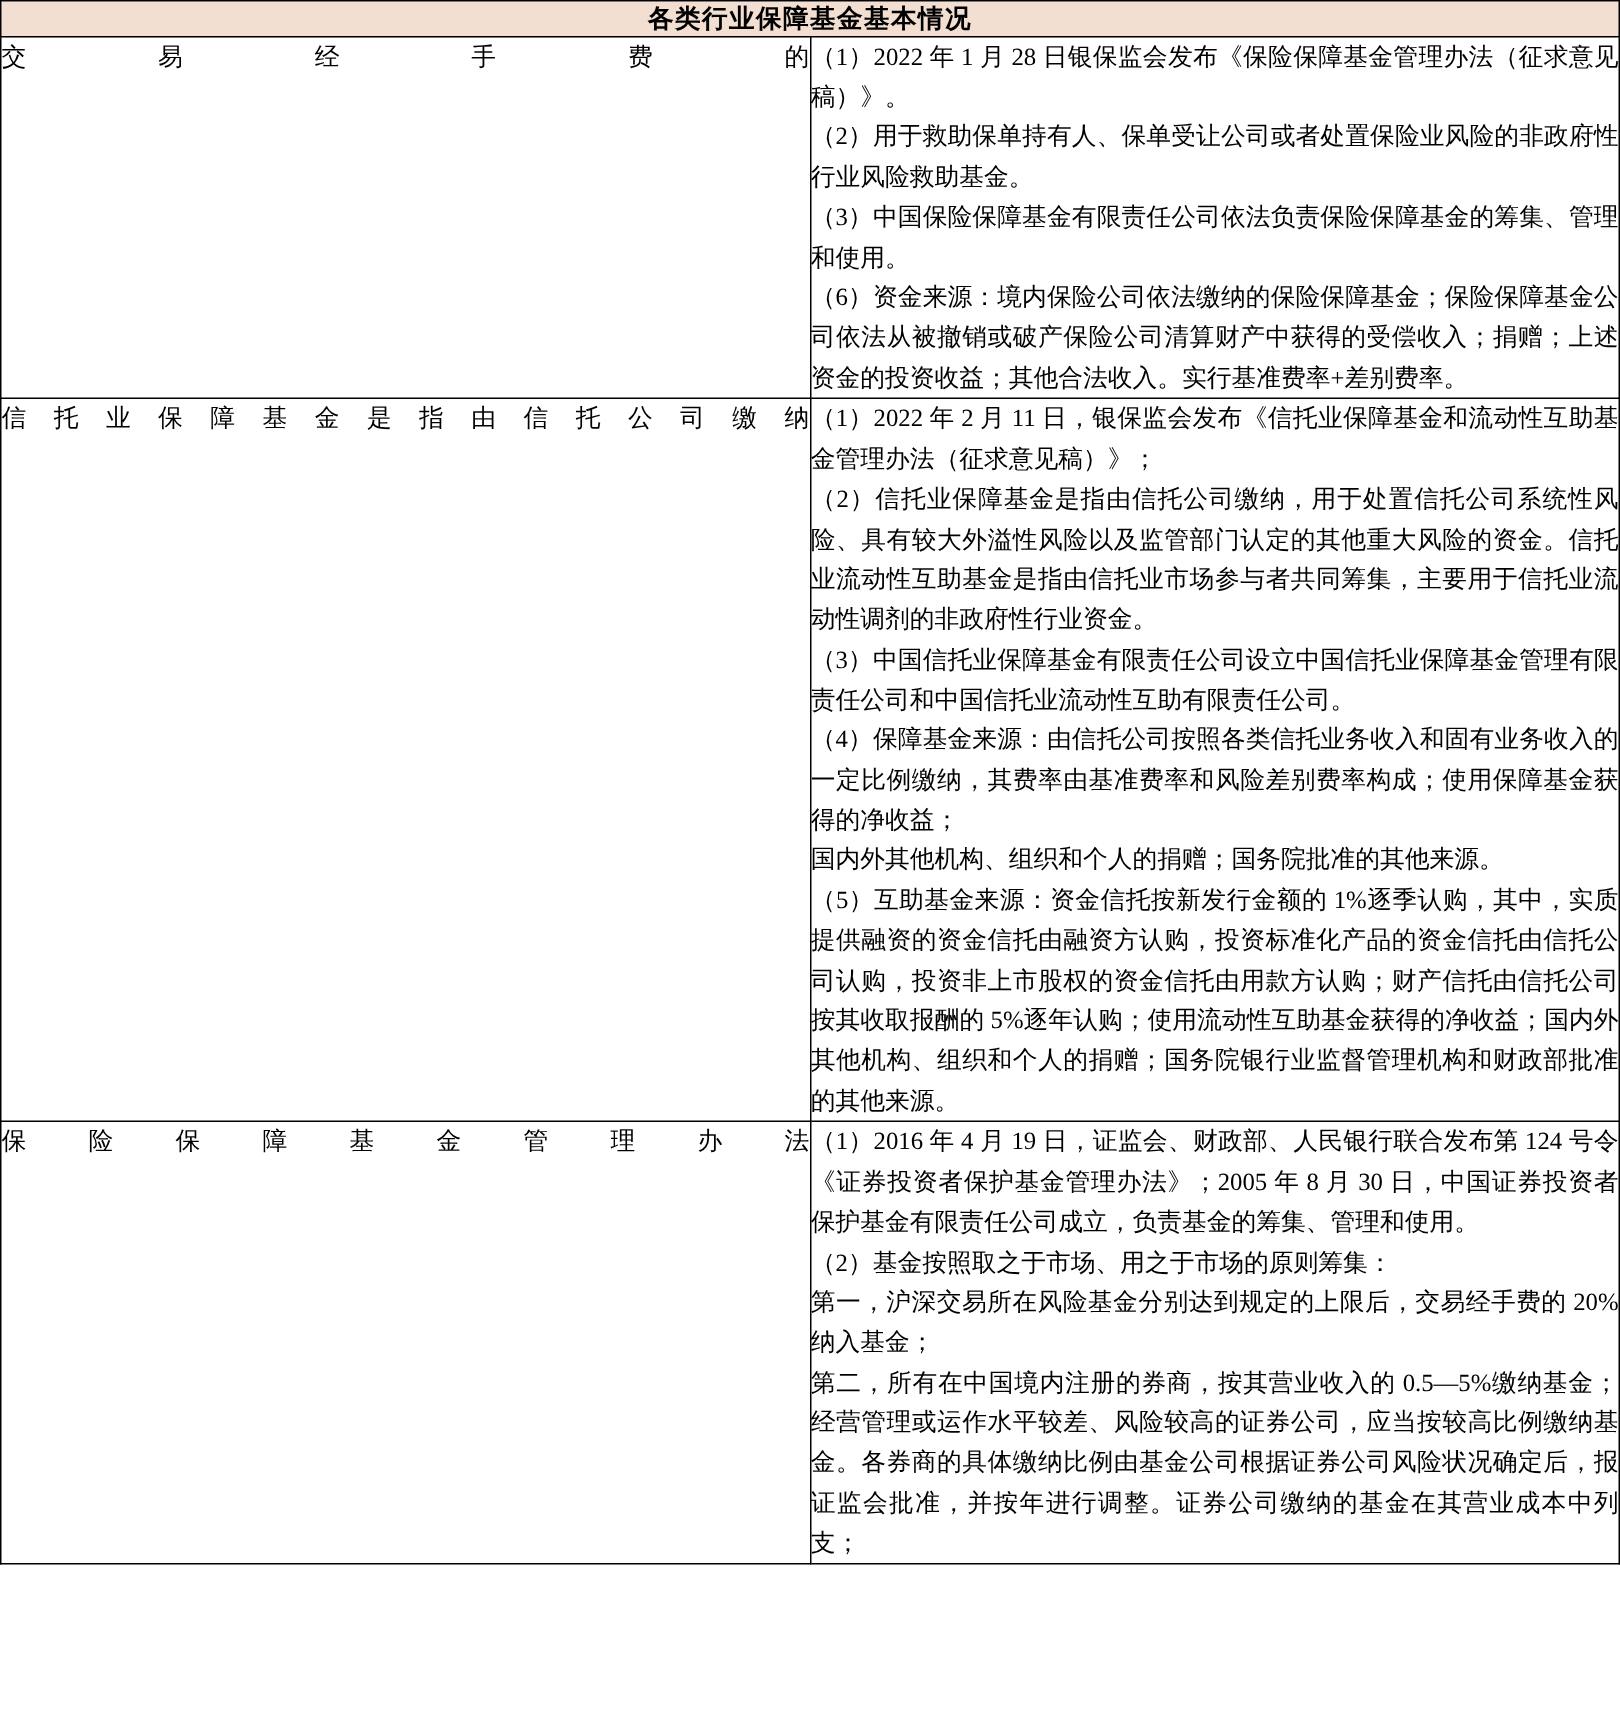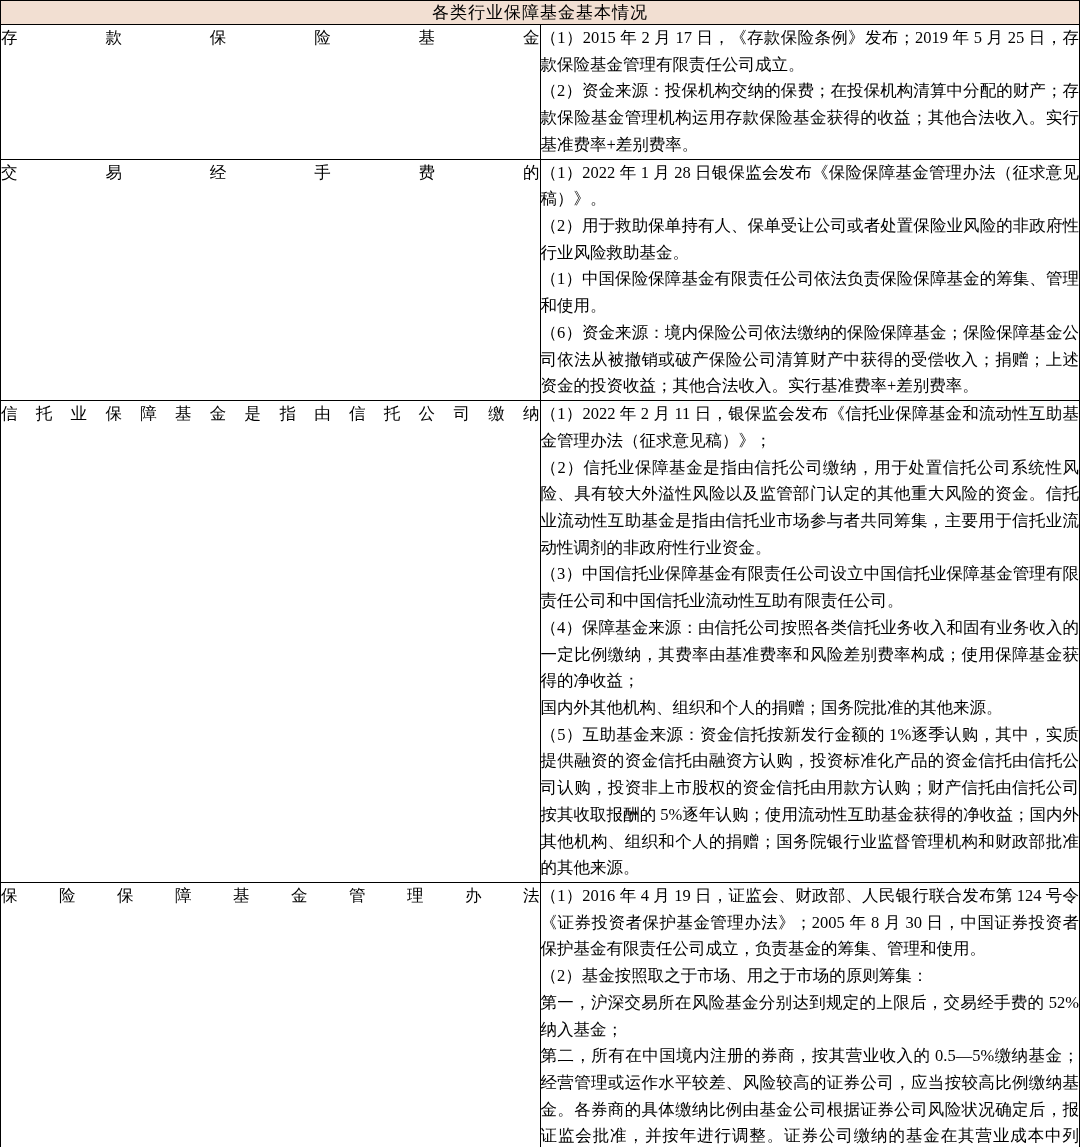--- a/index.html
+++ b/index.html
@@ -26,21 +26,21 @@
     table-layout: fixed;
   }
   table.doc-table td, table.doc-table th {
     border: 1px solid #000000;
     vertical-align: top;
     padding: 0;
   }
   .title-cell {
     background: #f2dfd2;
     text-align: center;
-    font-weight: normal;
+    font-weight: bold;
     font-size: 17px;
     padding: 5px 0 6px 0;
     letter-spacing: 1px;
     border: 1px solid #000000;
   }
   .label-cell {
     width: 88px;
     font-size: 16.5px;
     line-height: 1.62;
     padding: 5px 6px 6px 6px;
@@ -68,38 +68,29 @@
 <body>
 
 <div class="page">
 
   <table class="doc-table">
     <tbody>
       <tr>
         <td class="title-cell" colspan="2">各类行业保障基金基本情况</td>
       </tr>
 
-      <tr>
-        <td class="label-cell">
-          <span class="lbl">存款保险基金</span>
-        </td>
-        <td class="content-cell">
-          <p>（1）2015 年 2 月 17 日，《存款保险条例》发布；2019 年 5 月 25 日，存款保险基金管理有限责任公司成立。</p>
-          <p>（2）资金来源：投保机构交纳的保费；在投保机构清算中分配的财产；存款保险基金管理机构运用存款保险基金获得的收益；其他合法收入。实行基准费率+差别费率。</p>
-        </td>
-      </tr>
 
       <tr>
         <td class="label-cell">
           <span class="lbl">交易经手费的</span>
         </td>
         <td class="content-cell">
           <p>（1）2022 年 1 月 28 日银保监会发布《保险保障基金管理办法（征求意见稿）》。</p>
           <p>（2）用于救助保单持有人、保单受让公司或者处置保险业风险的非政府性行业风险救助基金。</p>
-          <p>（1）中国保险保障基金有限责任公司依法负责保险保障基金的筹集、管理和使用。</p>
+          <p>（3）中国保险保障基金有限责任公司依法负责保险保障基金的筹集、管理和使用。</p>
           <p>（6）资金来源：境内保险公司依法缴纳的保险保障基金；保险保障基金公司依法从被撤销或破产保险公司清算财产中获得的受偿收入；捐赠；上述资金的投资收益；其他合法收入。实行基准费率+差别费率。</p>
         </td>
       </tr>
 
       <tr>
         <td class="label-cell">
           <span class="lbl">信托业保障基金是指由信托公司缴纳</span>
         </td>
         <td class="content-cell">
           <p>（1）2022 年 2 月 11 日，银保监会发布《信托业保障基金和流动性互助基金管理办法（征求意见稿）》；</p>
@@ -111,21 +102,21 @@
         </td>
       </tr>
 
       <tr>
         <td class="label-cell">
           <span class="lbl">保险保障基金管理办法</span>
         </td>
         <td class="content-cell">
           <p>（1）2016 年 4 月 19 日，证监会、财政部、人民银行联合发布第 124 号令《证券投资者保护基金管理办法》；2005 年 8 月 30 日，中国证券投资者保护基金有限责任公司成立，负责基金的筹集、管理和使用。</p>
           <p>（2）基金按照取之于市场、用之于市场的原则筹集：</p>
-          <p>第一，沪深交易所在风险基金分别达到规定的上限后，交易经手费的 52%纳入基金；</p>
+          <p>第一，沪深交易所在风险基金分别达到规定的上限后，交易经手费的 20%纳入基金；</p>
           <p>第二，所有在中国境内注册的券商，按其营业收入的 0.5—5%缴纳基金；经营管理或运作水平较差、风险较高的证券公司，应当按较高比例缴纳基金。各券商的具体缴纳比例由基金公司根据证券公司风险状况确定后，报证监会批准，并按年进行调整。证券公司缴纳的基金在其营业成本中列支；</p>
 
         </td>
       </tr>
 
     </tbody>
   </table>
 
 </div>
 

